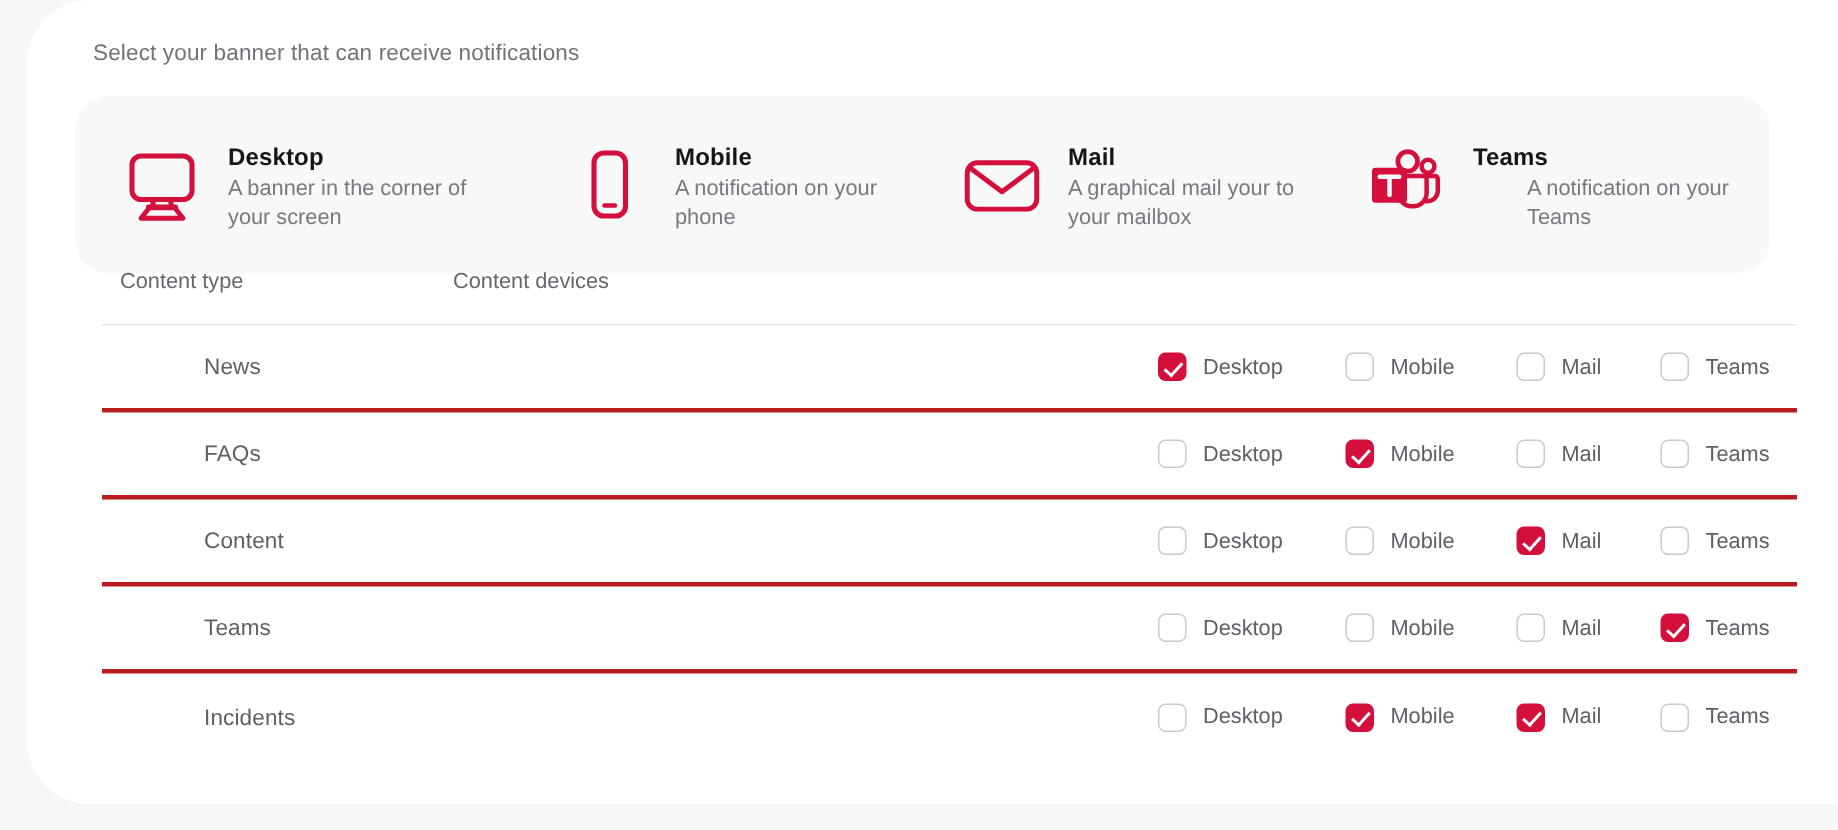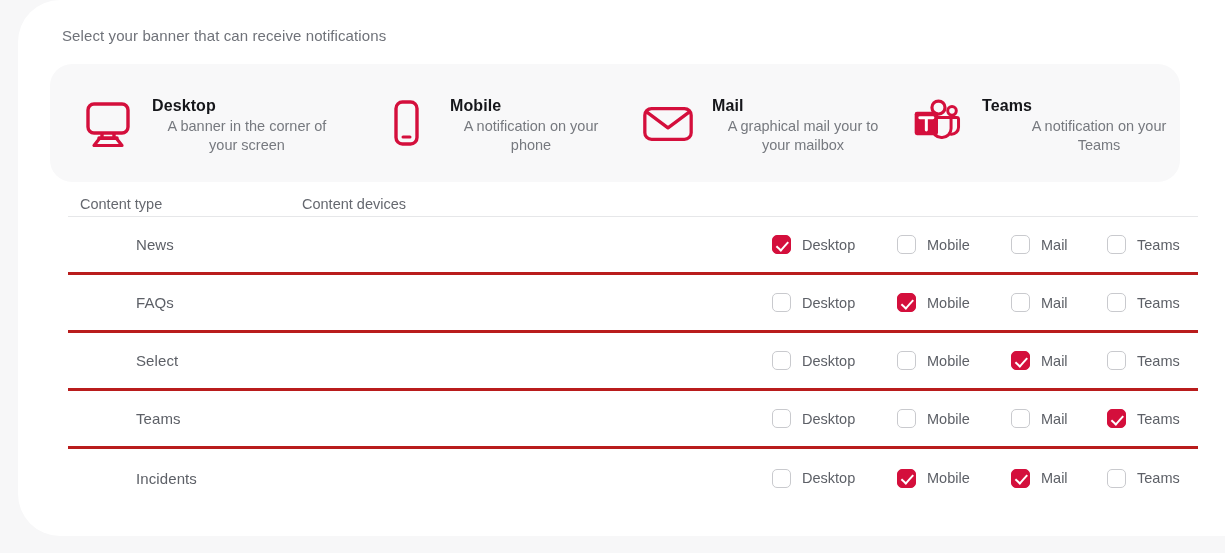--- a/index.html
+++ b/index.html
@@ -71,29 +71,28 @@
     color: #15161a;
     line-height: 19px;
     margin-bottom: 2px;
     letter-spacing: 0.1px;
   }
   .device-desc {
     font-size: 14.5px;
     color: #76797f;
     line-height: 18.5px;
     max-width: 190px;
-    text-align: center;
   }
   .device-card.d3 .device-desc { max-width: 180px; margin-left: 36px; }
 
   
   .table-head {
     position: absolute;
     left: 32px;
-    top: 196px;
+    top: 180px;
     width: 1148px;
     height: 30px;
   }
   .th {
     position: absolute;
     top: 0;
     font-size: 14.5px;
     color: #65686f;
   }
   .th.c1 { left: 30px; }
@@ -291,21 +290,21 @@
             <span class="box"></span>
             <span class="check-label">Mail</span>
           </div>
           <div class="check-item w3">
             <span class="box"></span>
             <span class="check-label">Teams</span>
           </div>
         </div>
       </div>
       <div class="row">
-        <div class="row-label">Select</div>
+        <div class="row-label">Content</div>
         <div class="checks">
           <div class="check-item w0">
             <span class="box"></span>
             <span class="check-label">Desktop</span>
           </div>
           <div class="check-item w1">
             <span class="box"></span>
             <span class="check-label">Mobile</span>
           </div>
           <div class="check-item w2">

